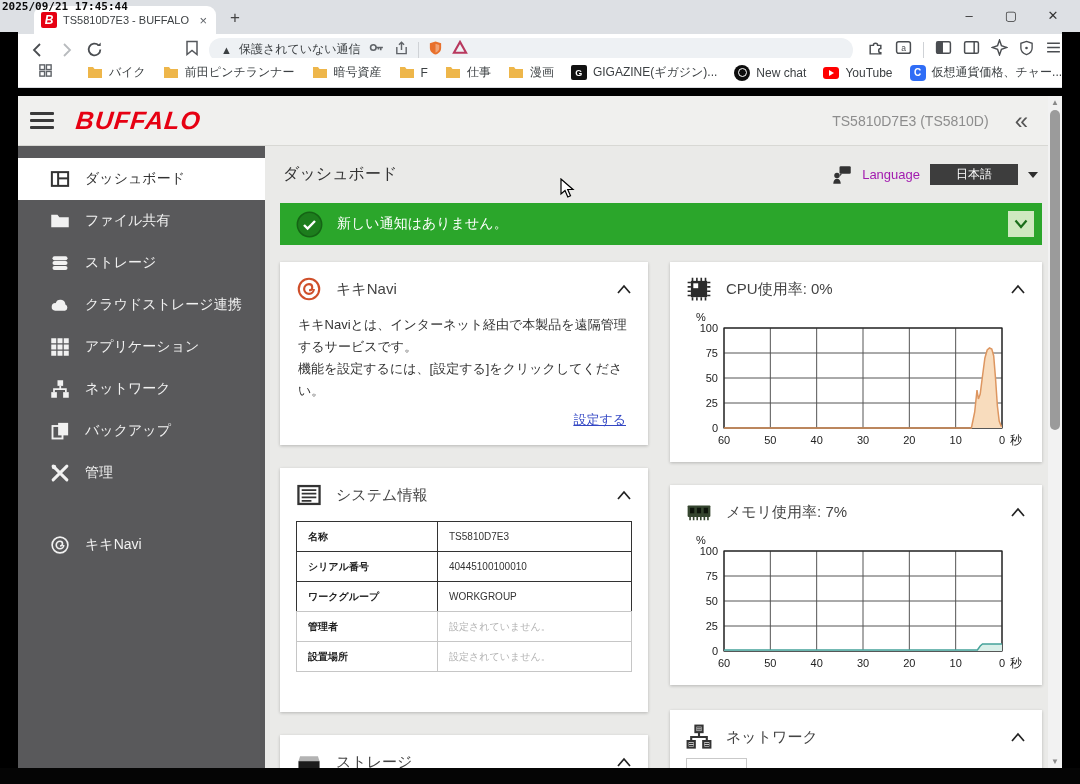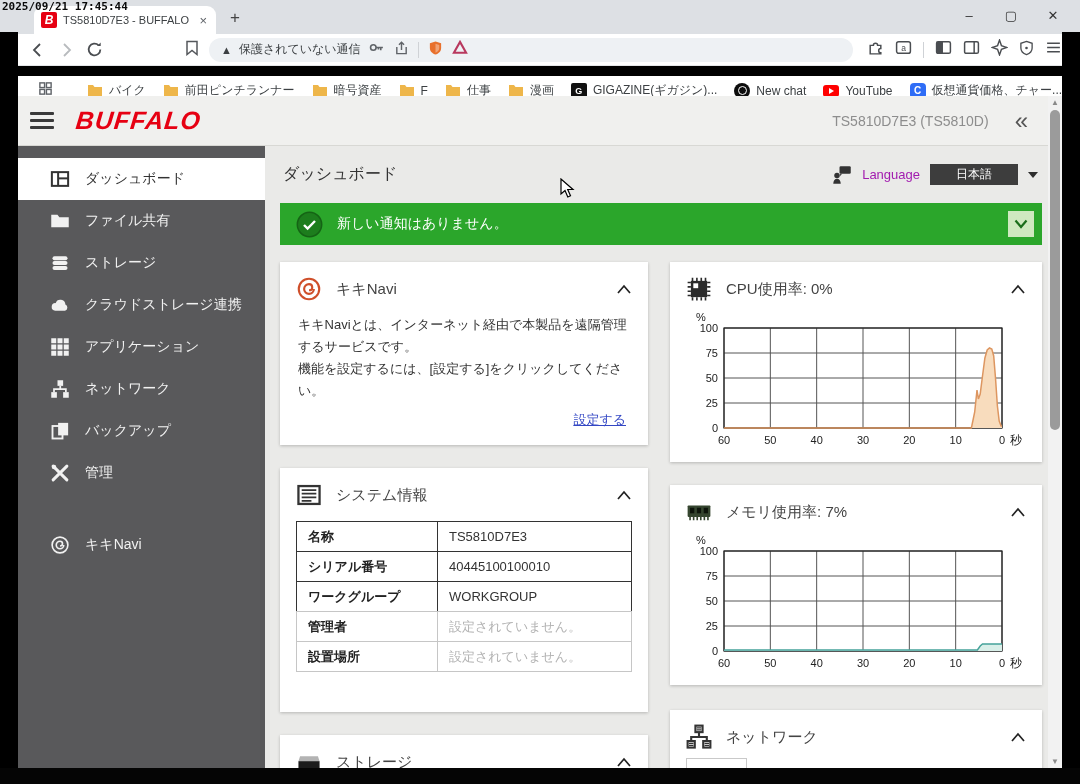--- a/index.html
+++ b/index.html
@@ -29,21 +29,21 @@
   .bookmark-flag { margin-left:82px; color:#55585c; }
   .addr-pill { margin-left:10px; width:718px; height:24px; background:#eef1f4; border-radius:13px;
                display:flex; align-items:center; padding:0 12px; gap:7px; }
   .warn-tri { color:#3c4043; font-size:11px; }
   .sec-label { font-size:12px; color:#3c4043; white-space:nowrap; }
   .url-text { font-size:12.5px; color:#202124; flex:1; }
   .pill-icons { display:flex; align-items:center; gap:9px; }
   .vsep { width:1px; height:16px; background:#cfd2d6; }
   .chrome-right { display:flex; align-items:center; gap:11px; margin-left:14px; color:#4a4d51; }
 
-  .bookmarks { position:absolute; left:18px; top:76px; width:1044px; height:30px; background:#fff;
+  .bookmarks { position:absolute; left:18px; top:58px; width:1044px; height:30px; background:#fff;
                border-bottom:1px solid #dadce0; display:flex; align-items:center; gap:17px; padding-left:20px; }
   .bm { display:flex; align-items:center; gap:6px; font-size:12px; color:#3c4043; white-space:nowrap; }
   .bm-ico { width:16px; height:16px; display:flex; align-items:center; justify-content:center; flex:0 0 16px;}
   .yt { background:#f00; border-radius:3px; width:16px; height:12px; position:relative;}
   .yt:after{content:""; position:absolute; left:6px; top:3px; border-left:5px solid #fff; border-top:3px solid transparent; border-bottom:3px solid transparent;}
   .gpt { background:#0d0d0d; border-radius:50%; width:16px; height:16px; display:flex;align-items:center;justify-content:center;}
   .gpt:after{content:""; width:7px;height:7px;border:1.6px solid #fff;border-radius:50%;}
   .giga { background:#111; width:15px;height:15px; border-radius:2px; display:flex;align-items:center;justify-content:center; color:#fff; font:bold 9px "Liberation Sans",sans-serif;}
   .coin { background:#2f6df6; width:16px;height:16px;border-radius:4px; color:#fff; font:bold 10px "Liberation Sans",sans-serif; display:flex;align-items:center;justify-content:center;}
 
@@ -88,21 +88,21 @@
   .kiki-body { padding:12px 18px 0 18px; font-size:13px; color:#333; line-height:1.7; }
   .kiki-link-row { text-align:right; padding:8px 22px 0 0; }
   .kiki-link { color:#3347c4; font-size:13px; text-decoration:underline; }
 
   .card-cpu    { left:405px; top:116px; width:372px; height:200px; }
   .card-sys    { left:15px;  top:322px; width:368px; height:244px; }
   .card-mem    { left:405px; top:339px; width:372px; height:200px; }
   .card-net    { left:405px; top:564px; width:372px; height:90px; }
   .card-sto    { left:15px;  top:589px; width:368px; height:70px; }
 
-  .sys-table { margin:14px 16px 0 16px; font-size:13px; }
+  .sys-table { margin:14px 16px 0 16px; font-size:10px; }
   .sys-row { display:grid; grid-template-columns:142px 1fr; height:31px; margin-top:-1px; }
   .sys-row > div { display:flex; align-items:center; padding-left:11px; border:1px solid #333; }
   .sys-row > div:last-child { border-left:none; margin-left:0; }
   .sys-row.light > div { border-color:#c6c6c6; }
   .sys-label { font-weight:bold; color:#222; }
   .sys-value { color:#333; }
   .sys-row.light .sys-value { color:#b2b2b2; }
   .sys-row > .sys-value { border-left-width:1px !important; border-left-style:solid; }
 
   .chart-wrap { padding:4px 10px 0 6px; }

